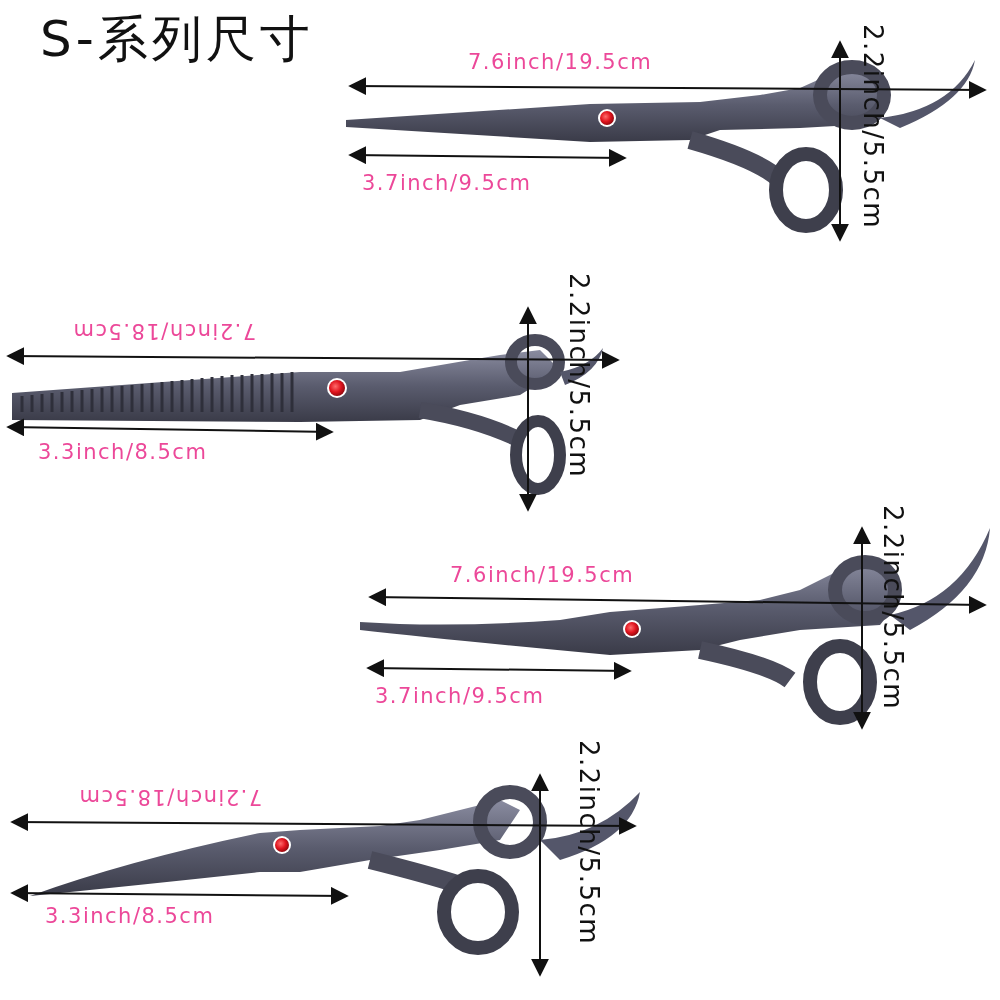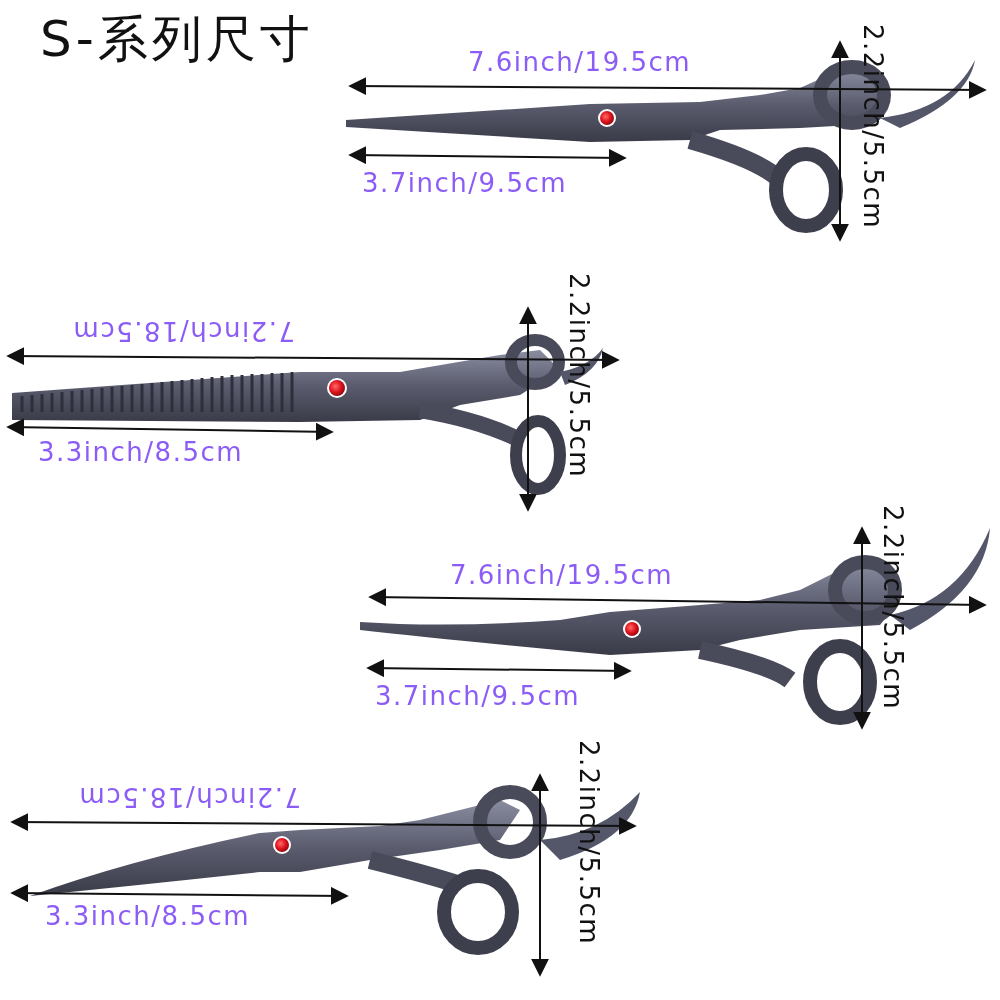--- a/index.html
+++ b/index.html
@@ -1,21 +1,21 @@
 <!DOCTYPE html>
 <html><head>
 <meta charset="utf-8">
 <style>
   html, body { margin: 0; padding: 0; background: #ffffff; }
   body { width: 1000px; height: 1000px; position: relative; overflow: hidden;
          font-family: "DejaVu Sans", sans-serif; color: #111; }
   .title { position: absolute; left: 8px; top: 4px; font-size: 50px; font-weight: 500;
            letter-spacing: 4px; line-height: 70px; color: #111; margin-left: 32px; }
-  .label { position: absolute; font-size: 26px; letter-spacing: 1.5px; white-space: nowrap;
-           line-height: 30px; color: #8b5cf6; }
+  .label { position: absolute; font-size: 21px; letter-spacing: 1.5px; white-space: nowrap;
+           line-height: 30px; color: #ec4899; }
   .flip { transform: rotate(180deg); transform-origin: center center; }
   .vlabel { position: absolute; font-size: 26px; letter-spacing: 1.5px; white-space: nowrap;
             line-height: 30px; transform: rotate(90deg); transform-origin: left top; color: #111; }
   svg.art { position: absolute; left: 0; top: 0; }
 </style>
 </head>
 <body>
 
 <div class="title">S-系列尺寸</div>
 

